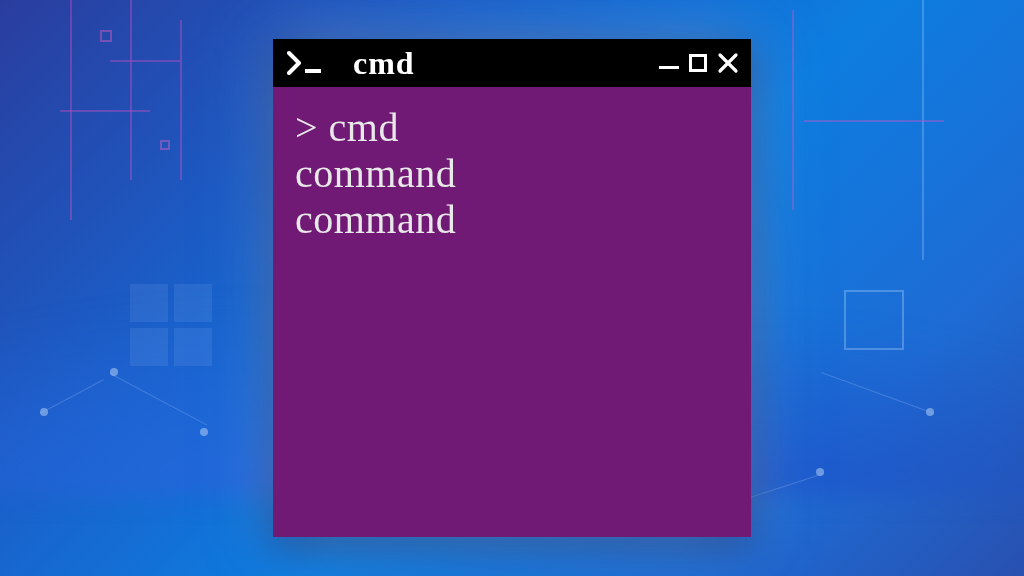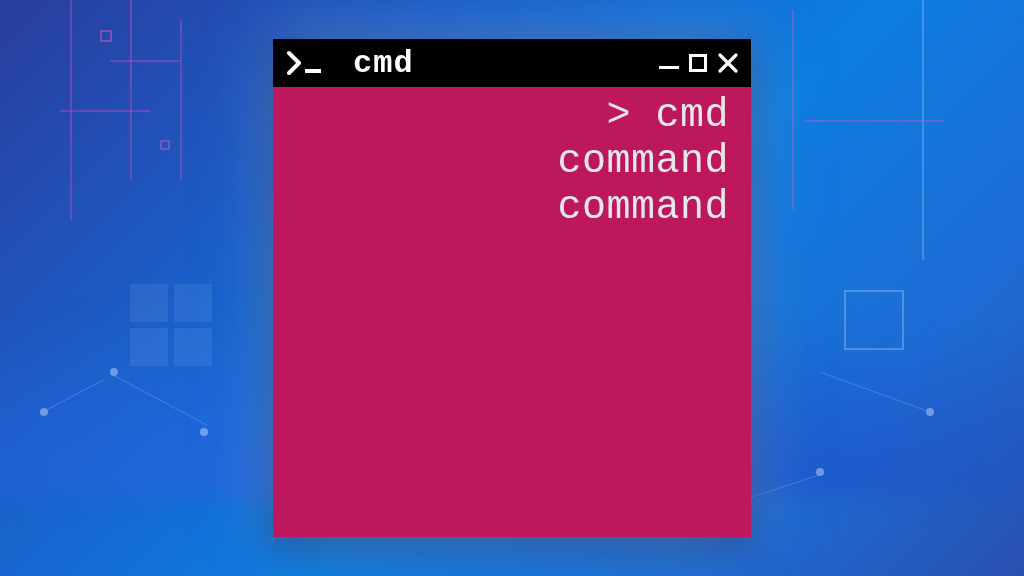--- a/index.html
+++ b/index.html
@@ -47,20 +47,21 @@
       filter: blur(20px);
     }
     .terminal-window {
       position: absolute;
       left: 50%;
       top: 50%;
       transform: translate(-50%, -50%);
       width: 478px;
       height: 498px;
       box-shadow: 0 0 60px rgba(150,200,255,0.5), 0 8px 40px rgba(0,0,50,0.6);
+      font-family: Liberation Serif, serif;
     }
     .titlebar {
       height: 48px;
       background: #000000;
       display: flex;
       align-items: center;
       padding: 0 12px 0 14px;
       gap: 10px;
     }
     .titlebar-icon {
@@ -89,28 +90,27 @@
       display: flex;
       align-items: center;
       justify-content: center;
       cursor: pointer;
     }
     .win-min { width: 20px; height: 3px; background: #fff; margin-top: 8px; }
     .win-max { width: 18px; height: 18px; border: 3px solid #fff; }
     .win-close svg { width: 22px; height: 22px; }
     .terminal-body {
       height: calc(100% - 48px);
-      background: #be185d;
-      padding: 6px 22px;
+      background: #701a75;
+      padding: 18px 22px;
       color: #e8e8e8;
       font-size: 40px;
       line-height: 1.15;
       font-weight: 400;
       letter-spacing: 0.5px;
-      text-align: right;
     }
     .prompt-line { white-space: pre-wrap; }
     .prompt-symbol { color: #e8e8e8; }
   </style>
 </head>
 <body>
 
 <div class="background">
   <div class="wave"></div>
   <div class="bg-overlay">

